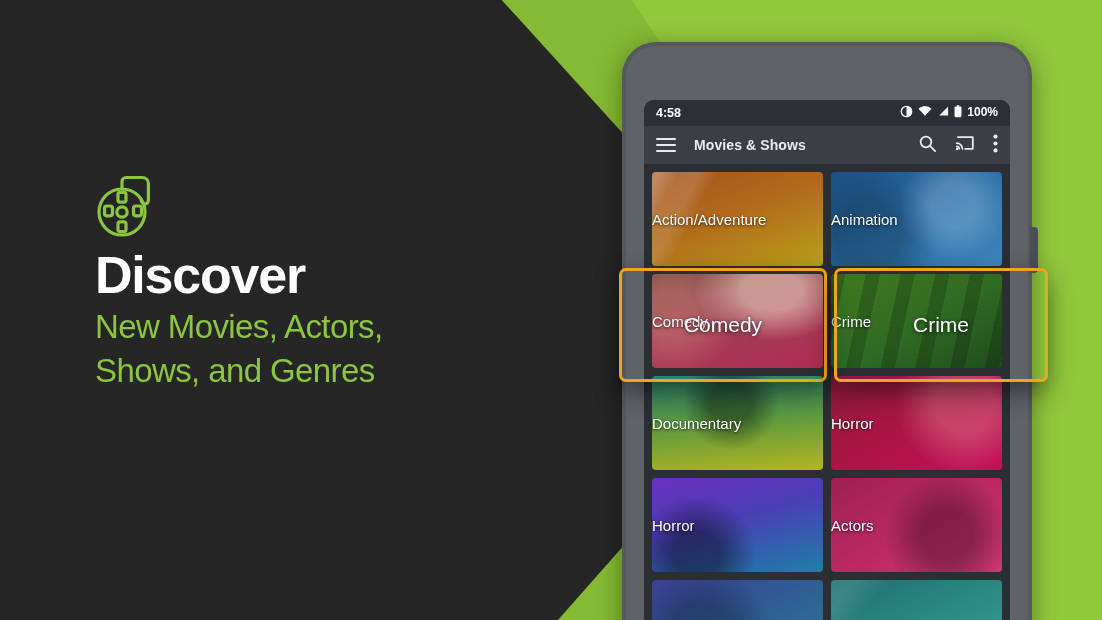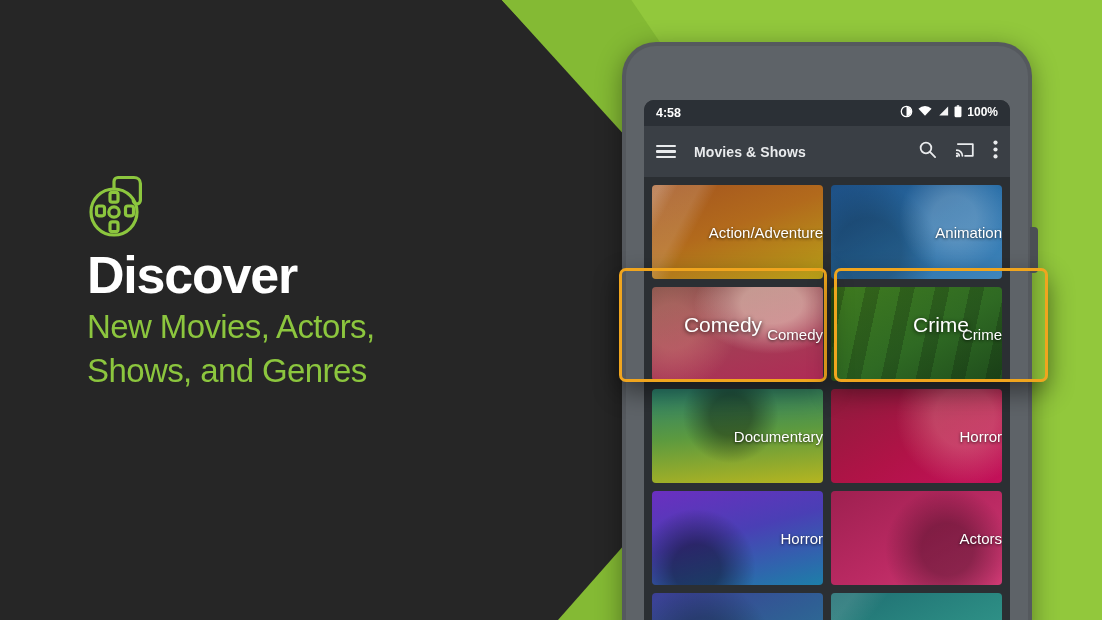--- a/index.html
+++ b/index.html
@@ -34,21 +34,21 @@
     bottom:0; left:380px; width:730px; height:340px;
     background:#84ba34;
     clip-path: polygon(478px 0, 510px 0, 250px 340px, 178px 340px);
   }
   .bg-right-fill {
     position:absolute; top:0; right:0; width:200px; height:620px;
     background:#92c83c;
   }
 
   
-  .left-panel { position:absolute; left:4px; top:0; width:470px; height:455px; }
+  .left-panel { position:absolute; left:12px; top:0; width:470px; height:455px; }
   .logo { position:absolute; left:80px; top:172px; width:68px; height:68px; }
   .headline {
     position:absolute; left:83px; top:248px;
     color:#ffffff; font-size:52px; font-weight:bold;
     letter-spacing:-1.2px; line-height:1.05;
   }
   .subline {
     position:absolute; left:83px; top:305px;
     color:#8cc63e; font-size:33px; font-weight:normal;
     letter-spacing:-0.6px; line-height:1.32; white-space:pre-line;
@@ -90,40 +90,40 @@
   .statusbar {
     height:26px; background:#2b3036;
     display:flex; align-items:center; padding:4px 12px;
     color:#ffffff; font-size:12.5px; font-weight:bold;
   }
   .sb-right { margin-left:auto; display:flex; align-items:flex-start; gap:5px; }
   .sb-pct { font-size:12px; font-weight:bold; }
 
   
   .toolbar {
-    height:51px; background:#3a3f45;
+    height:38px; background:#3a3f45;
     display:flex; align-items:center; padding:0 12px;
   }
   .tb-title {
     color:#e9ebed; font-size:14px; font-weight:bold; margin-left:18px;
     letter-spacing:.1px;
   }
   .tb-actions { margin-left:auto; display:flex; align-items:center; gap:18px; }
   .hamburger { width:20px; height:14px; display:flex; flex-direction:column; justify-content:space-between; }
   .hamburger i { display:block; height:2.4px; background:#e9ebed; border-radius:1px; }
 
   
   .grid {
     padding:8px 8px 0 8px;
     display:grid; grid-template-columns:1fr 1fr;
     gap:8px;
   }
   .tile {
     position:relative; height:94px; border-radius:4px; overflow:hidden;
-    display:flex; align-items:center; justify-content:flex-end;
+    display:flex; align-items:center; justify-content:flex-start;
   }
   .tile .label {
     position:relative; z-index:3; color:#ffffff; font-size:15px;
     text-shadow:0 1px 3px rgba(0,0,0,.75); text-align:center;
   }
   .tile .art { position:absolute; inset:0; z-index:1; }
 
   
   .art-action { background:
      linear-gradient(118deg, rgba(255,255,255,.18) 4%, transparent 12%),

